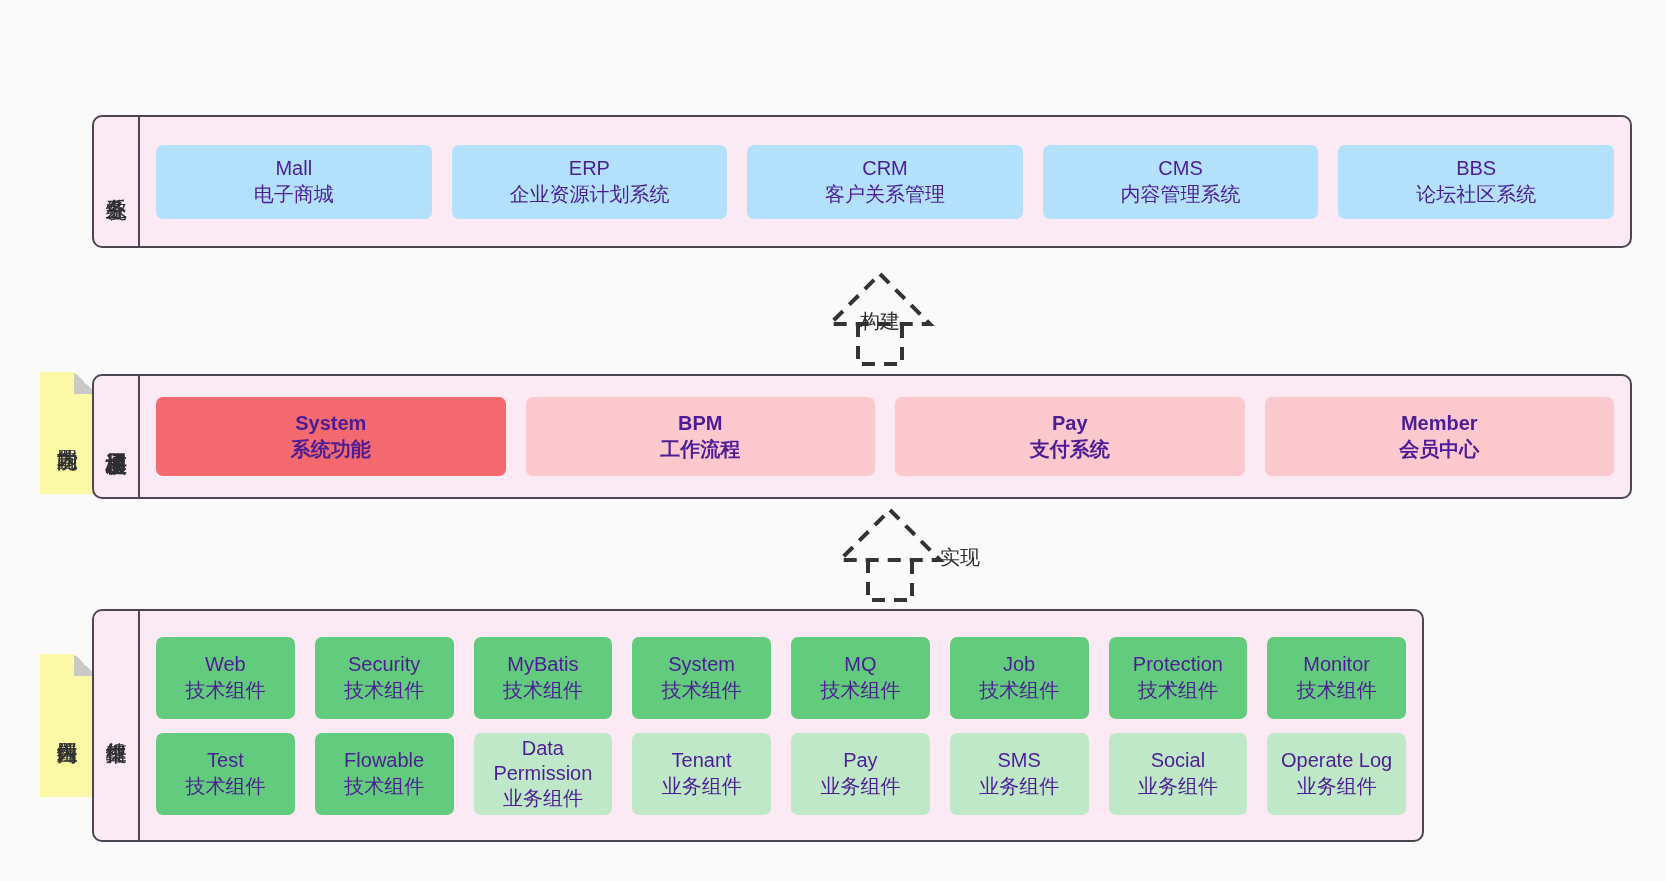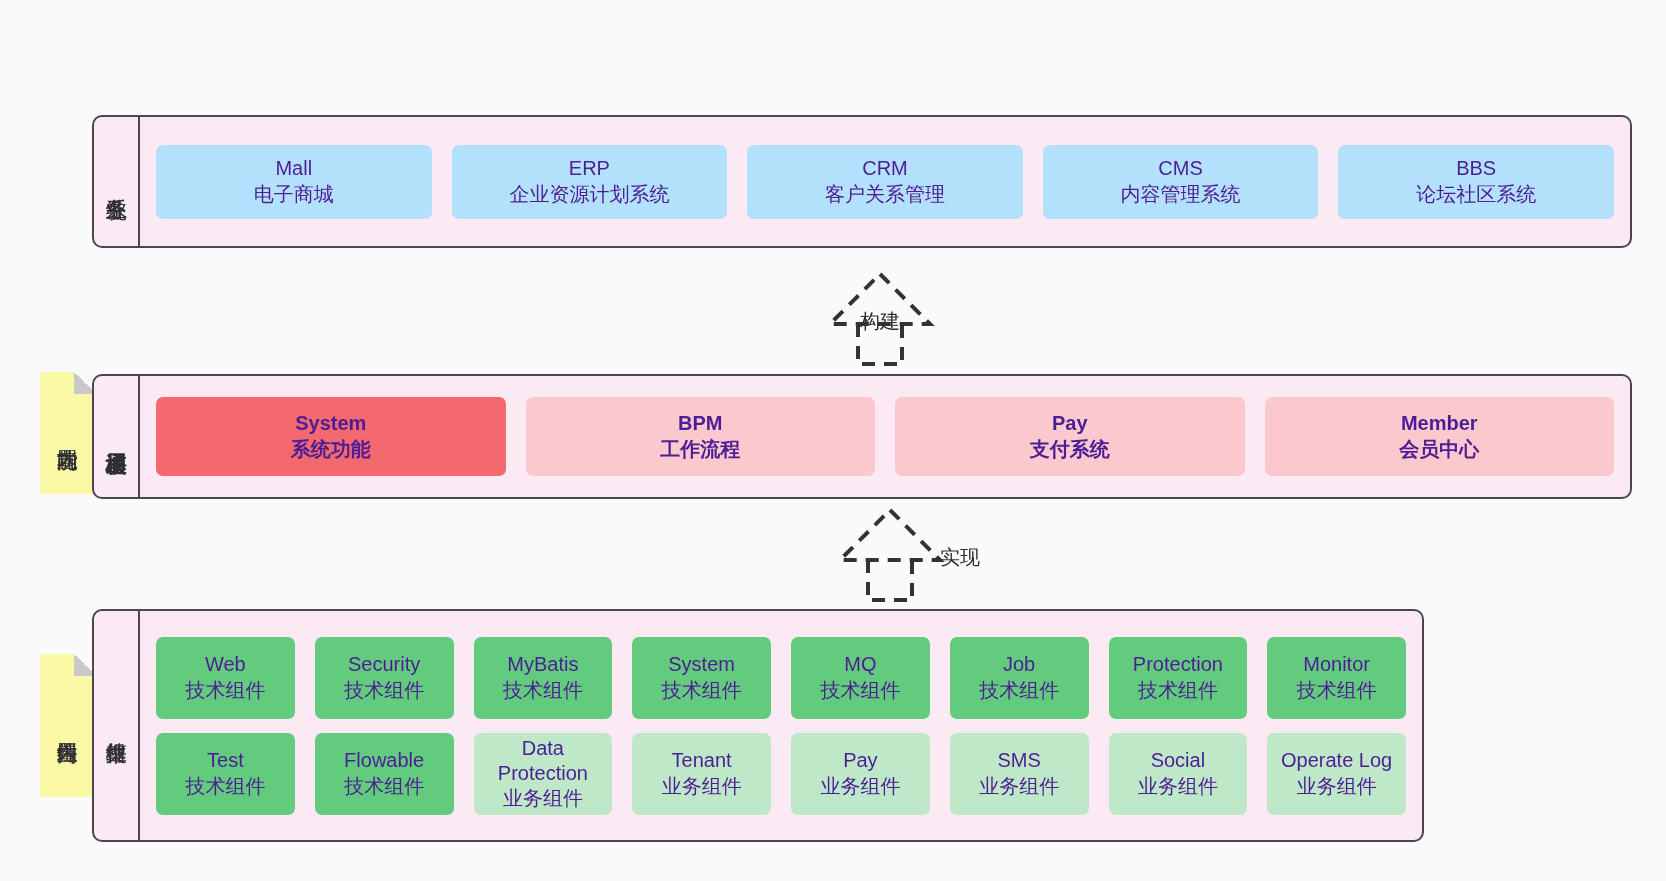--- a/index.html
+++ b/index.html
@@ -271,21 +271,21 @@
       <div class="row">
         <div class="cell c-green">
           <span class="en">Test</span>
           <span class="zh">技术组件</span>
         </div>
         <div class="cell c-green">
           <span class="en">Flowable</span>
           <span class="zh">技术组件</span>
         </div>
         <div class="cell c-lgreen wrap">
-          <span class="en">Data Protection</span>
+          <span class="en">Data Permission</span>
           <span class="zh">业务组件</span>
         </div>
         <div class="cell c-lgreen">
           <span class="en">Tenant</span>
           <span class="zh">业务组件</span>
         </div>
         <div class="cell c-lgreen">
           <span class="en">Pay</span>
           <span class="zh">业务组件</span>
         </div>

